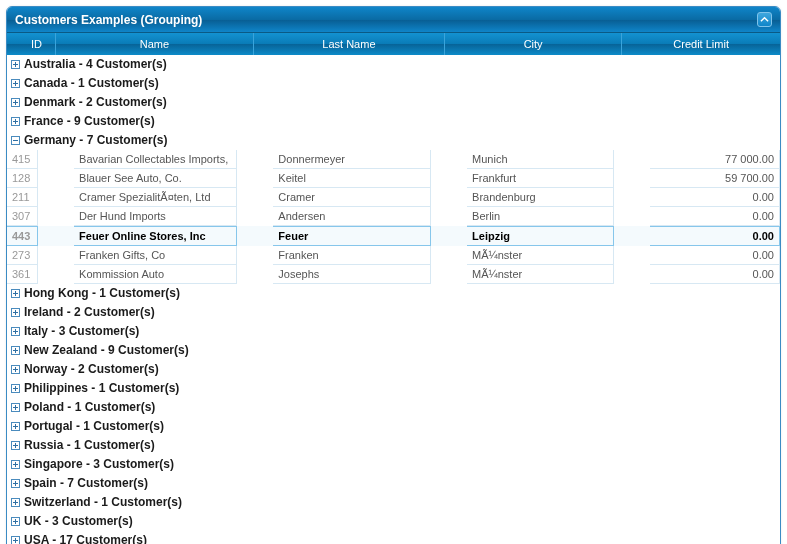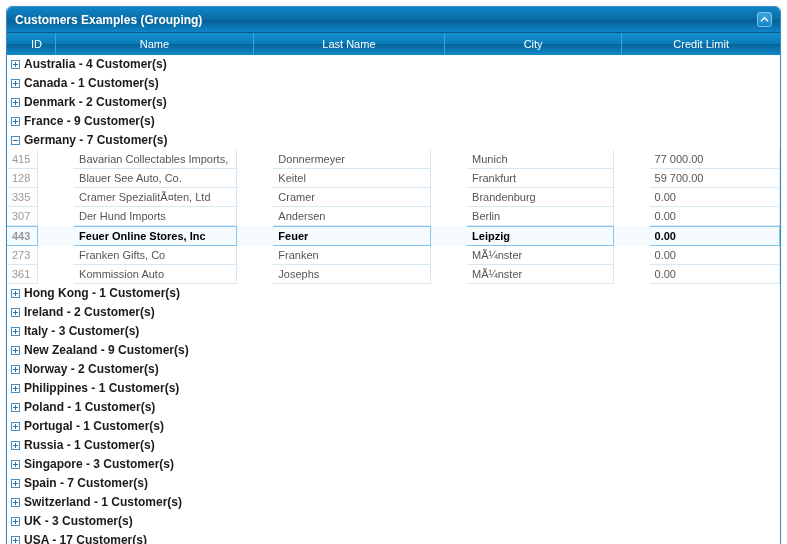--- a/index.html
+++ b/index.html
@@ -89,21 +89,21 @@
     border-left: none;
     padding: 3px 5px;
     overflow: hidden;
     white-space: nowrap;
   }
   .data-row:nth-child(odd) { background: #fff; }
   .data-row .col-id    { width:36px; text-align:left; color:#999;}
   .data-row .col-name  { width:201px; }
   .data-row .col-lname { width:194px; }
   .data-row .col-city  { width:180px; }
-  .data-row .col-credit{ width:160px; text-align:left; }
+  .data-row .col-credit{ width:160px; text-align:right; }
   .data-row.selected {
     background: #f4fafd;
     color: #000;
     font-weight: bold;
   }
   .data-row.selected > div {
     border-color: #86c6eb;
     border-top: 1px solid #86c6eb;
   }
 </style>
@@ -177,21 +177,21 @@
         <div class="col-credit">77 000.00</div>
       </div>
       <div class="data-row">
         <div class="col-id">128</div>
         <div class="col-name">Blauer See Auto, Co.</div>
         <div class="col-lname">Keitel</div>
         <div class="col-city">Frankfurt</div>
         <div class="col-credit">59 700.00</div>
       </div>
       <div class="data-row">
-        <div class="col-id">335</div>
+        <div class="col-id">211</div>
         <div class="col-name">Cramer SpezialitÃ¤ten, Ltd</div>
         <div class="col-lname">Cramer</div>
         <div class="col-city">Brandenburg</div>
         <div class="col-credit">0.00</div>
       </div>
       <div class="data-row">
         <div class="col-id">307</div>
         <div class="col-name">Der Hund Imports</div>
         <div class="col-lname">Andersen</div>
         <div class="col-city">Berlin</div>

